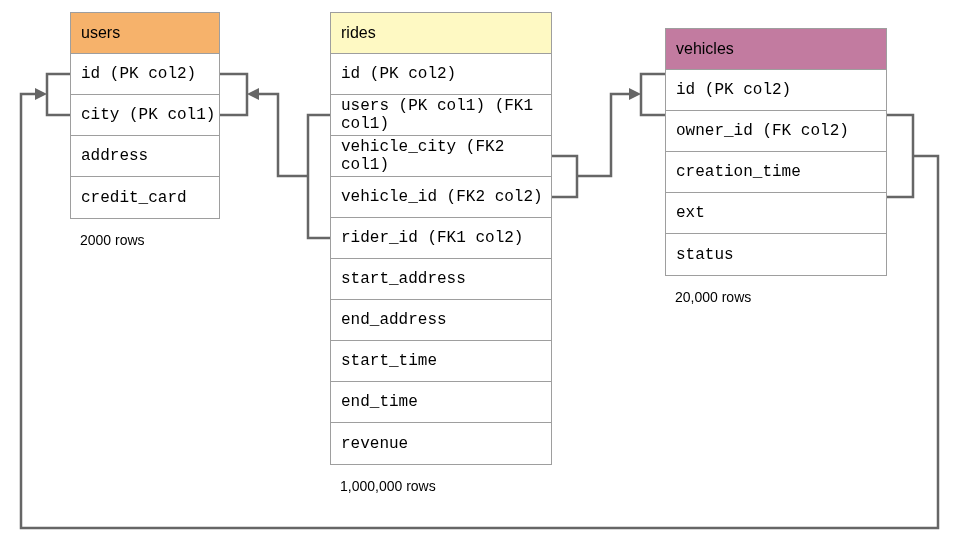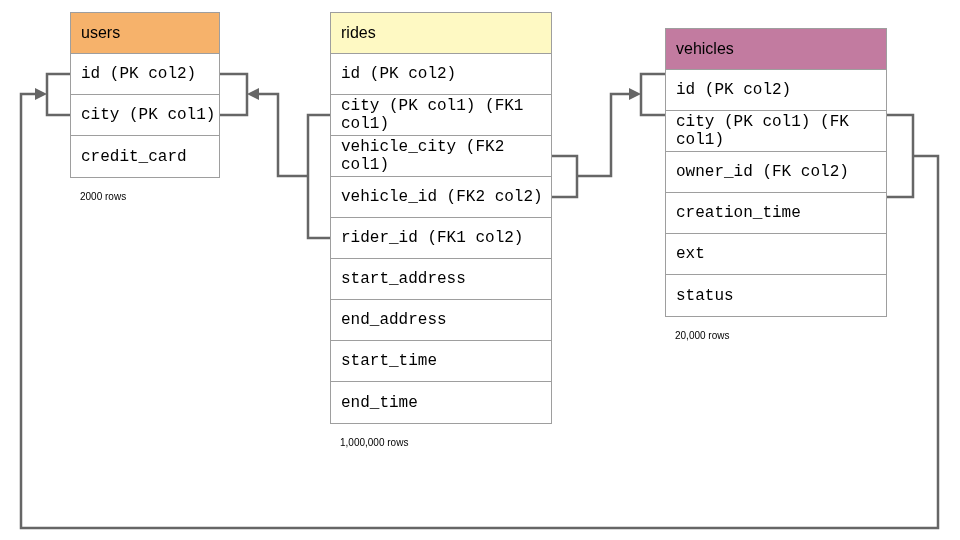--- a/index.html
+++ b/index.html
@@ -40,21 +40,21 @@
     padding-left: 10px;
     font-size: 16px;
     border-bottom: 1px solid #9e9e9e;
     background: #ffffff;
     font-family: Liberation Mono, monospace;
   }
   .table-row:last-child { border-bottom: none; }
 
   .rows-label {
     margin: 13px 0 0 10px;
-    font-size: 10px;
+    font-size: 14px;
     color: #000000;
   }
 </style>
 </head>
 <body>
 
 <div class="canvas">
 
   <svg class="lines" width="960" height="540" viewBox="0 0 960 540">
 
@@ -80,50 +80,51 @@
     </g>
   </svg>
 
   <div id="tables">
   <div class="table pos-users">
     <div class="table-box">
       <div class="table-header" style="background: rgb(246, 178, 107);">users</div>
       <div class="table-rows">
             <div class="table-row">id (PK col2)</div>
             <div class="table-row">city (PK col1)</div>
+            <div class="table-row">address</div>
             <div class="table-row">credit_card</div>
           </div>
     </div>
     <div class="rows-label">2000 rows</div>
   </div>
 
   <div class="table pos-rides">
     <div class="table-box">
       <div class="table-header" style="background: #fef9c3;">rides</div>
       <div class="table-rows">
             <div class="table-row">id (PK col2)</div>
-            <div class="table-row">city (PK col1) (FK1 col1)</div>
+            <div class="table-row">users (PK col1) (FK1 col1)</div>
             <div class="table-row">vehicle_city (FK2 col1)</div>
             <div class="table-row">vehicle_id (FK2 col2)</div>
             <div class="table-row">rider_id (FK1 col2)</div>
             <div class="table-row">start_address</div>
             <div class="table-row">end_address</div>
             <div class="table-row">start_time</div>
             <div class="table-row">end_time</div>
+            <div class="table-row">revenue</div>
           </div>
     </div>
     <div class="rows-label">1,000,000 rows</div>
   </div>
 
   <div class="table pos-vehicles">
     <div class="table-box">
       <div class="table-header" style="background: rgb(194, 123, 160);">vehicles</div>
       <div class="table-rows">
             <div class="table-row">id (PK col2)</div>
-            <div class="table-row">city (PK col1) (FK col1)</div>
             <div class="table-row">owner_id (FK col2)</div>
             <div class="table-row">creation_time</div>
             <div class="table-row">ext</div>
             <div class="table-row">status</div>
           </div>
     </div>
     <div class="rows-label">20,000 rows</div>
   </div>
 </div>
 </div>

